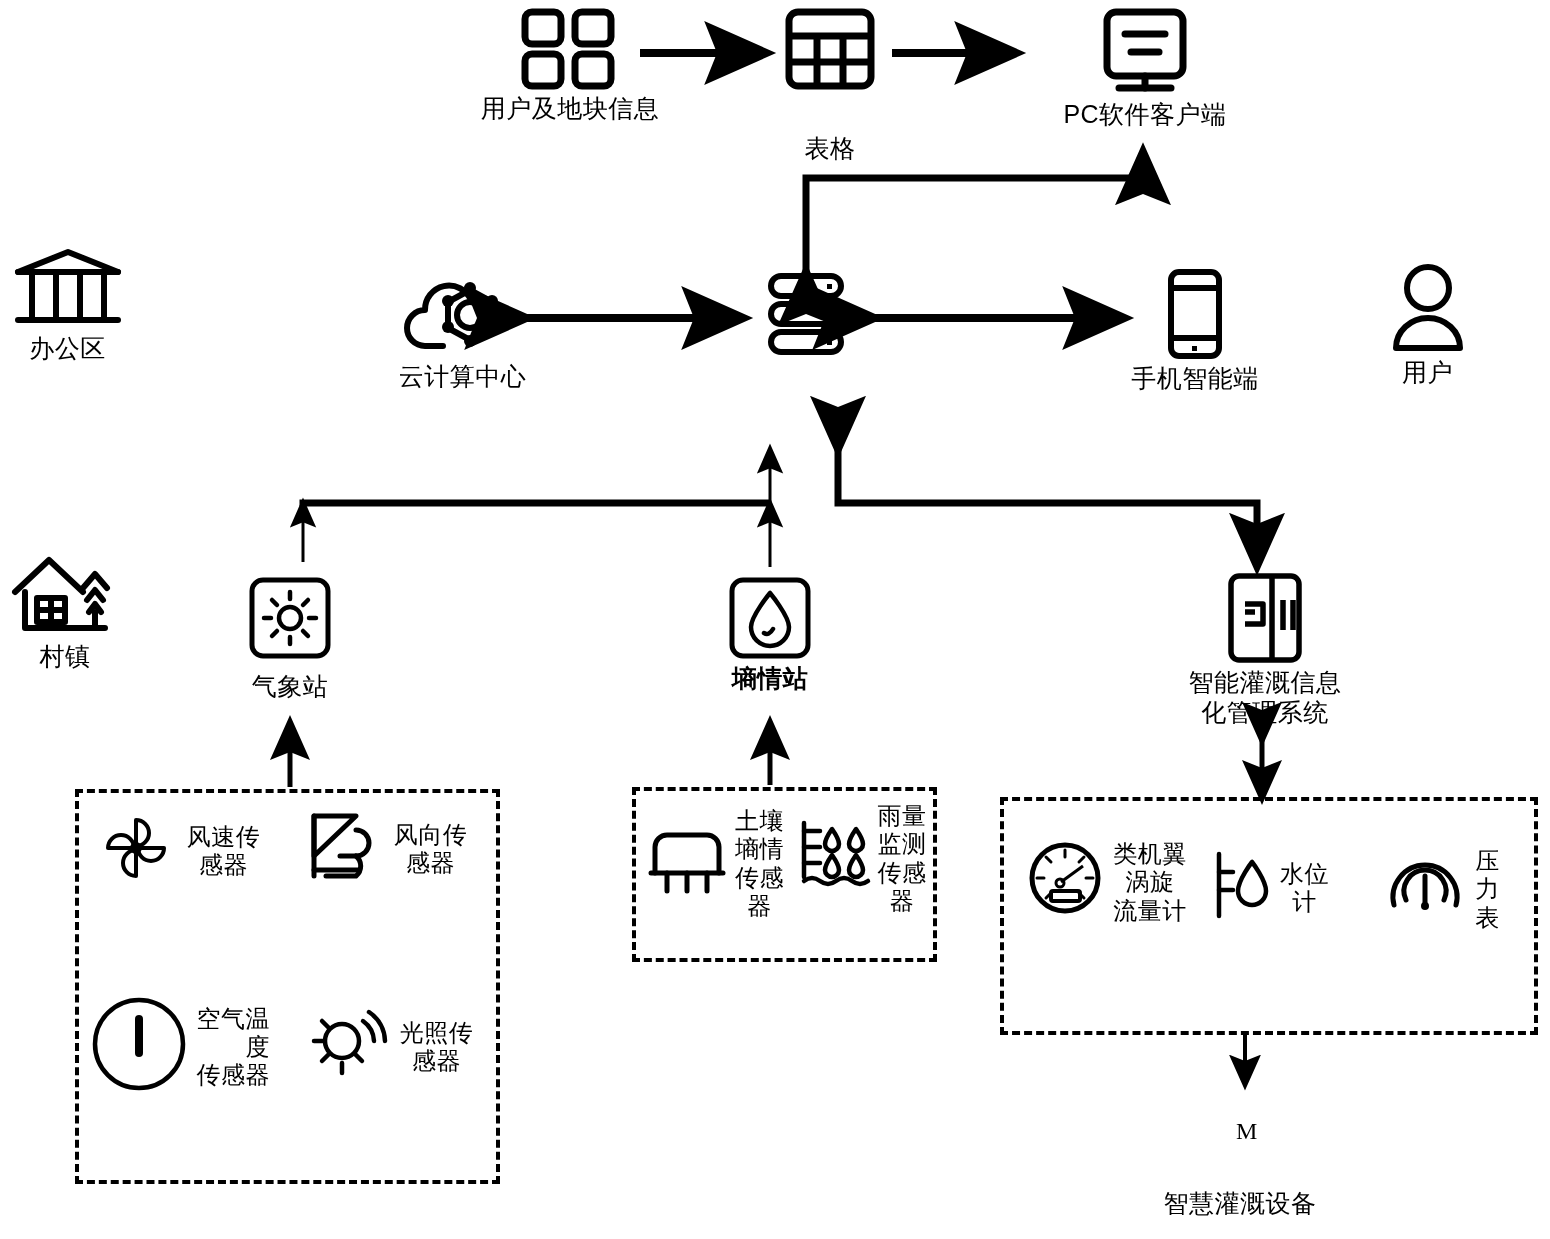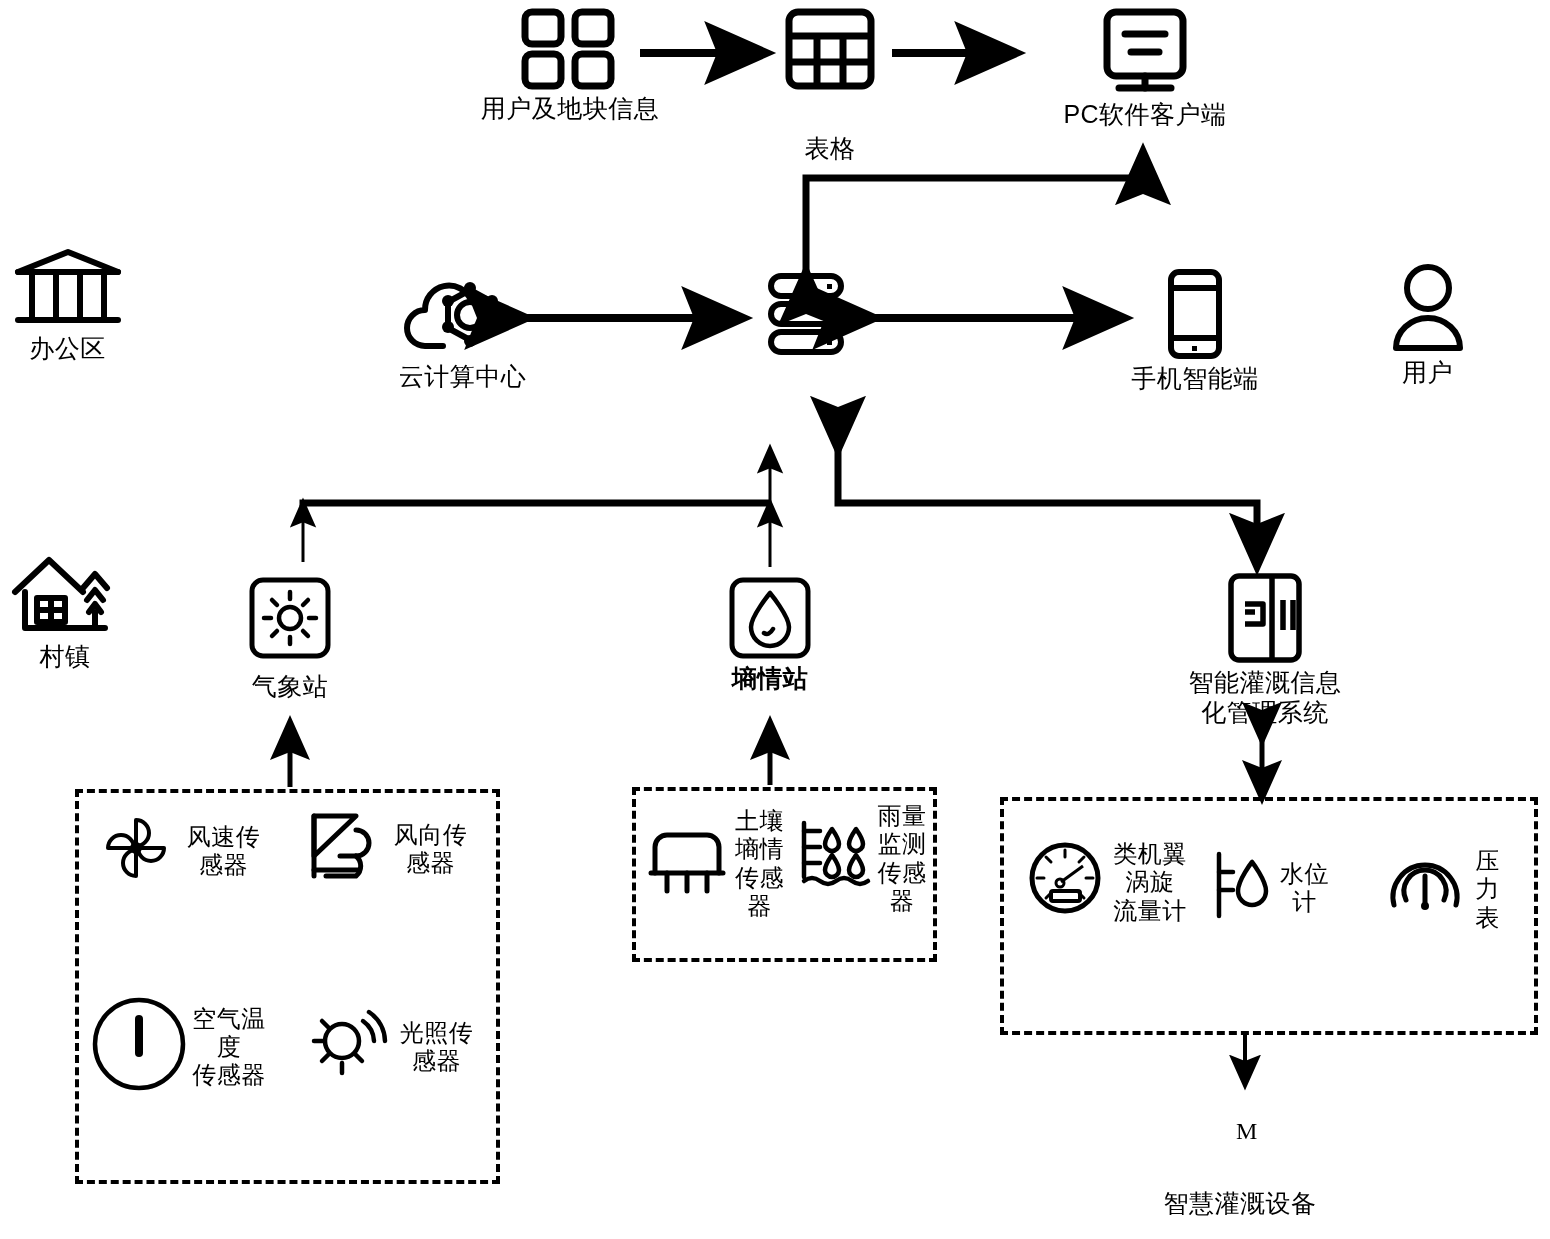--- a/index.html
+++ b/index.html
@@ -329,21 +329,21 @@
           <line x1="14" y1="8" x2="14" y2="68"></line>
           <line x1="14" y1="62" x2="58" y2="62"></line>
           <path d="M56 22 a13 13 0 1 1 0 26 H40"></path>
           <path d="M56 48 a13 13 0 0 1 0 20 H26"></path>
         </g>
       </svg>
     </span>
     <span class="lbl">风向传感器</span>
   </div>
 
-  <div class="sensor" style="left:90px; top:995px; width:180px;">
+  <div class="sensor" style="left:90px; top:995px; width:180px;text-align:right;">
     <span class="icon">
       <svg width="98" height="98" viewBox="0 0 98 98" xmlns="http://www.w3.org/2000/svg">
         <circle cx="49" cy="49" r="44" fill="none" stroke="#000" stroke-width="4.5"></circle>
         <path d="M49 24 v34" stroke="#000" stroke-width="8" stroke-linecap="round"></path>
       </svg>
     </span>
     <span class="lbl">空气温度
 传感器</span>
   </div>
 

